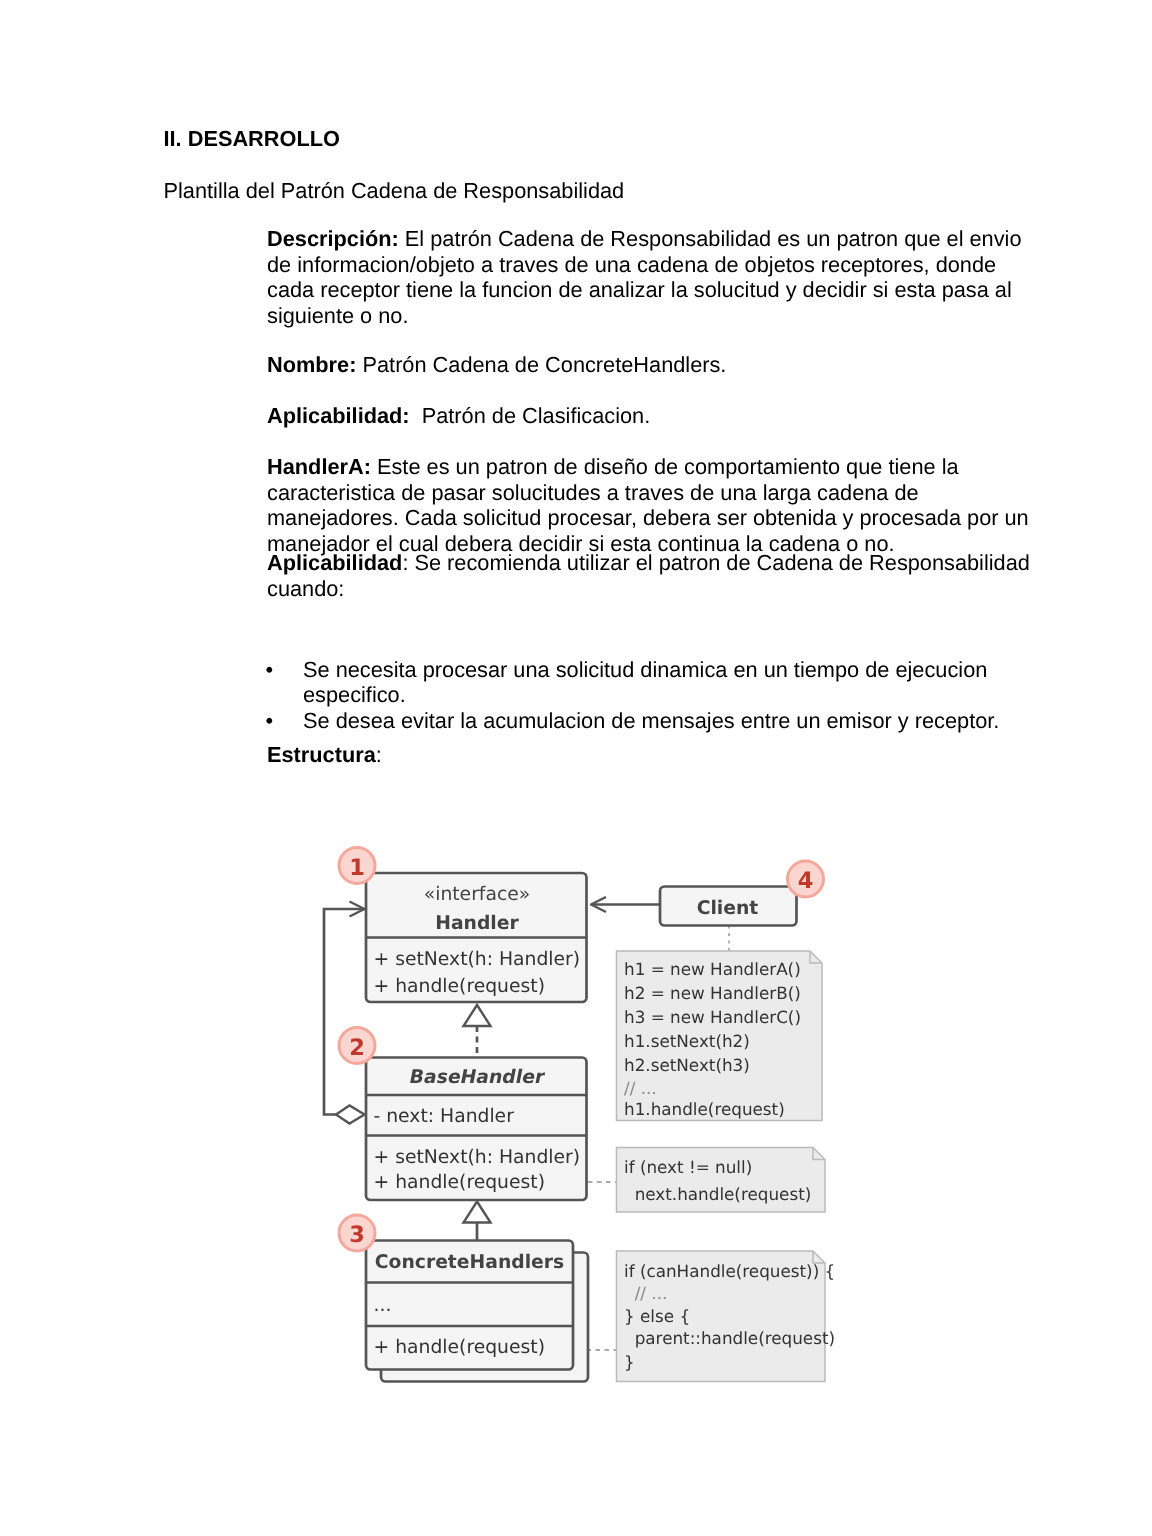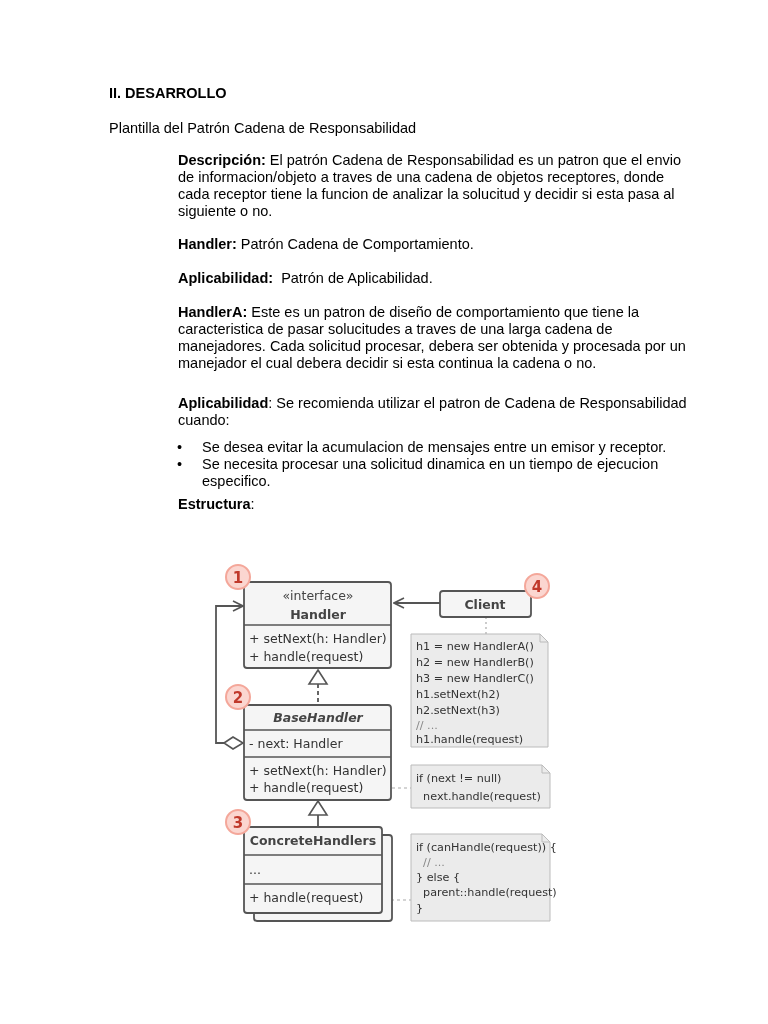--- a/index.html
+++ b/index.html
@@ -18,32 +18,32 @@
 </head>
 <body>
 
 <div class="abs h1">II. DESARROLLO</div>
 <div class="abs h2">Plantilla del Patrón Cadena de Responsabilidad</div>
 
 <div class="abs para" style="top:152px">
   <b>Descripción:</b><span> El patrón Cadena de Responsabilidad es un patron que el envio de informacion/objeto a traves de una cadena de objetos receptores, donde cada receptor tiene la funcion de analizar la solucitud y decidir si esta pasa al siguiente o no.</span>
 </div>
 <div class="abs para" style="top:236px">
-  <b>Handler:</b><span> Patrón Cadena de Comportamiento.</span>
+  <b>Nombre:</b><span> Patrón Cadena de ConcreteHandlers.</span>
 </div>
-<div class="abs para" style="top:270px;white-space:pre"><b>Aplicabilidad:</b><span>  Patrón de Aplicabilidad.</span></div>
+<div class="abs para" style="top:270px;white-space:pre"><b>Aplicabilidad:</b><span>  Patrón de Clasificacion.</span></div>
 <div class="abs para" style="top:304px">
   <b>HandlerA:</b><span> Este es un patron de diseño de comportamiento que tiene la caracteristica de pasar solucitudes a traves de una larga cadena de manejadores. Cada solicitud procesar, debera ser obtenida y procesada por un manejador el cual debera decidir si esta continua la cadena o no.</span>
 </div>
-<div class="abs para" style="top:395px">
+<div class="abs para" style="top:368px">
   <b>Aplicabilidad</b><span>: Se recomienda utilizar el patron de Cadena de Responsabilidad cuando:</span>
 </div>
 <ul class="abs bullets">
+  <li>Se necesita procesar una solicitud dinamica en un tiempo de ejecucion especifico.</li>
   <li>Se desea evitar la acumulacion de mensajes entre un emisor y receptor.</li>
-  <li>Se necesita procesar una solicitud dinamica en un tiempo de ejecucion especifico.</li>
 </ul>
 <div class="abs para" style="top:496px">
   <b>Estructura</b><span>:</span>
 </div>
 
 <svg class="abs" style="left:0;top:0" width="768" height="1024">
   <defs>
     <marker id="openArrow" viewBox="0 0 12 12" refX="11" refY="6" markerWidth="12" markerHeight="12" orient="auto" markerUnits="userSpaceOnUse">
       <path d="M1,1 L11,6 L1,11" fill="none" stroke="#555" stroke-width="1.6"></path>
     </marker>

